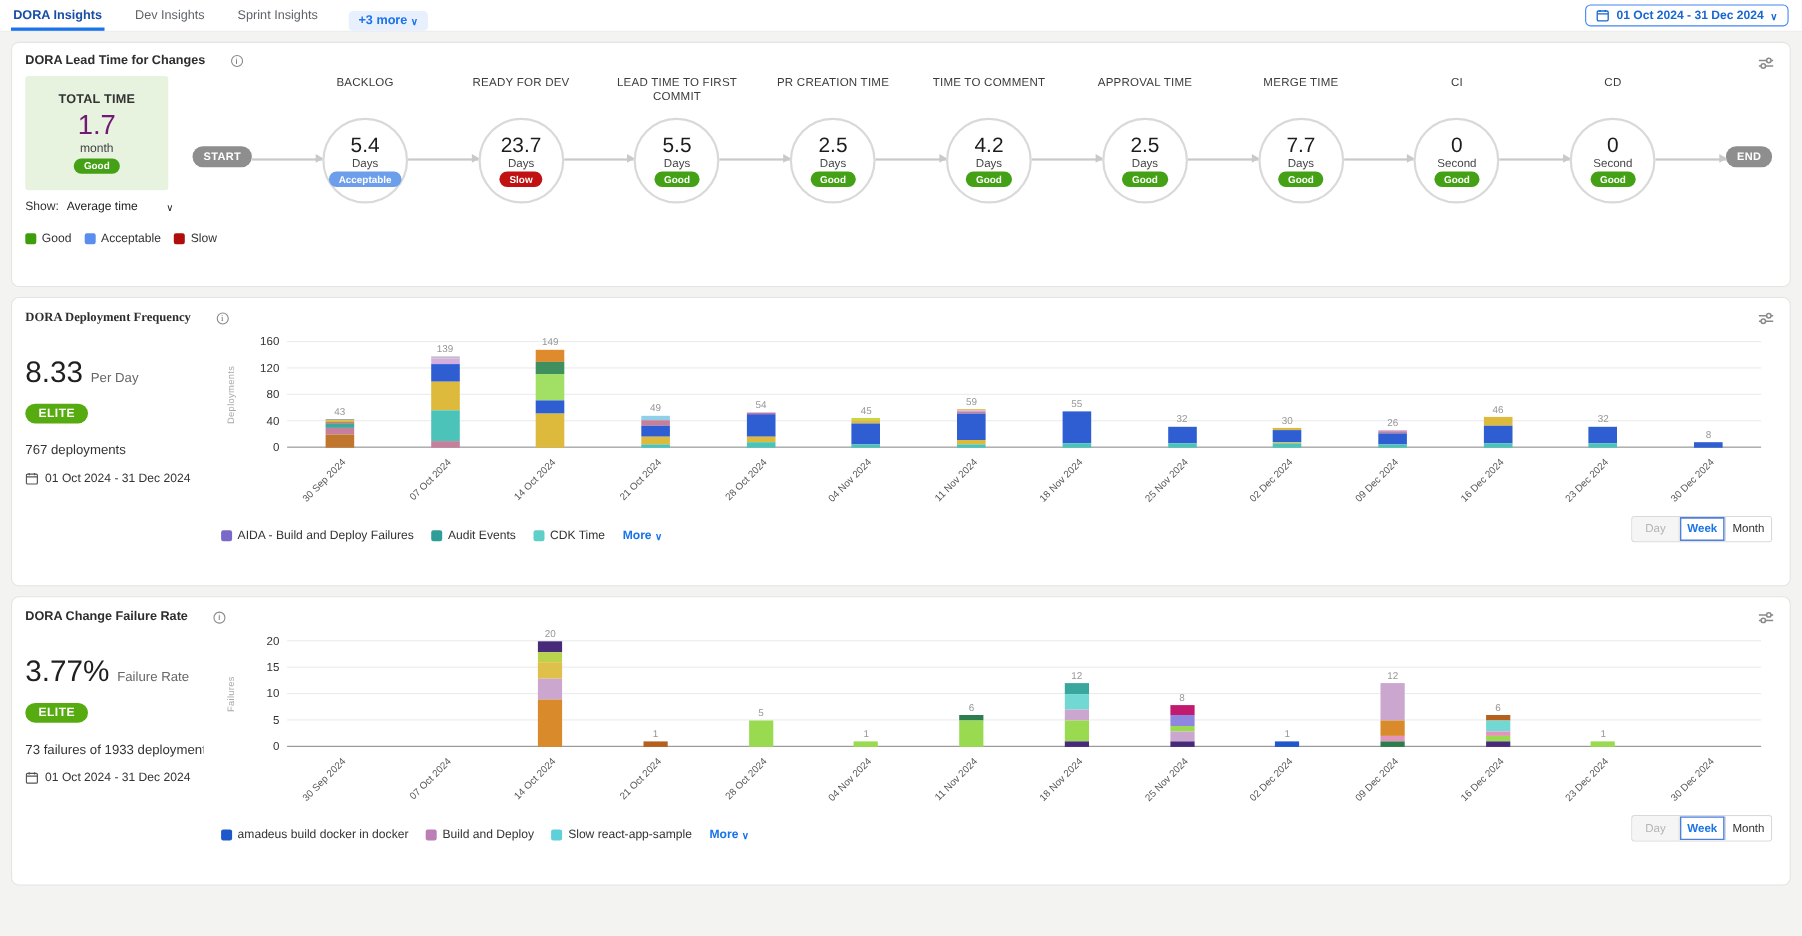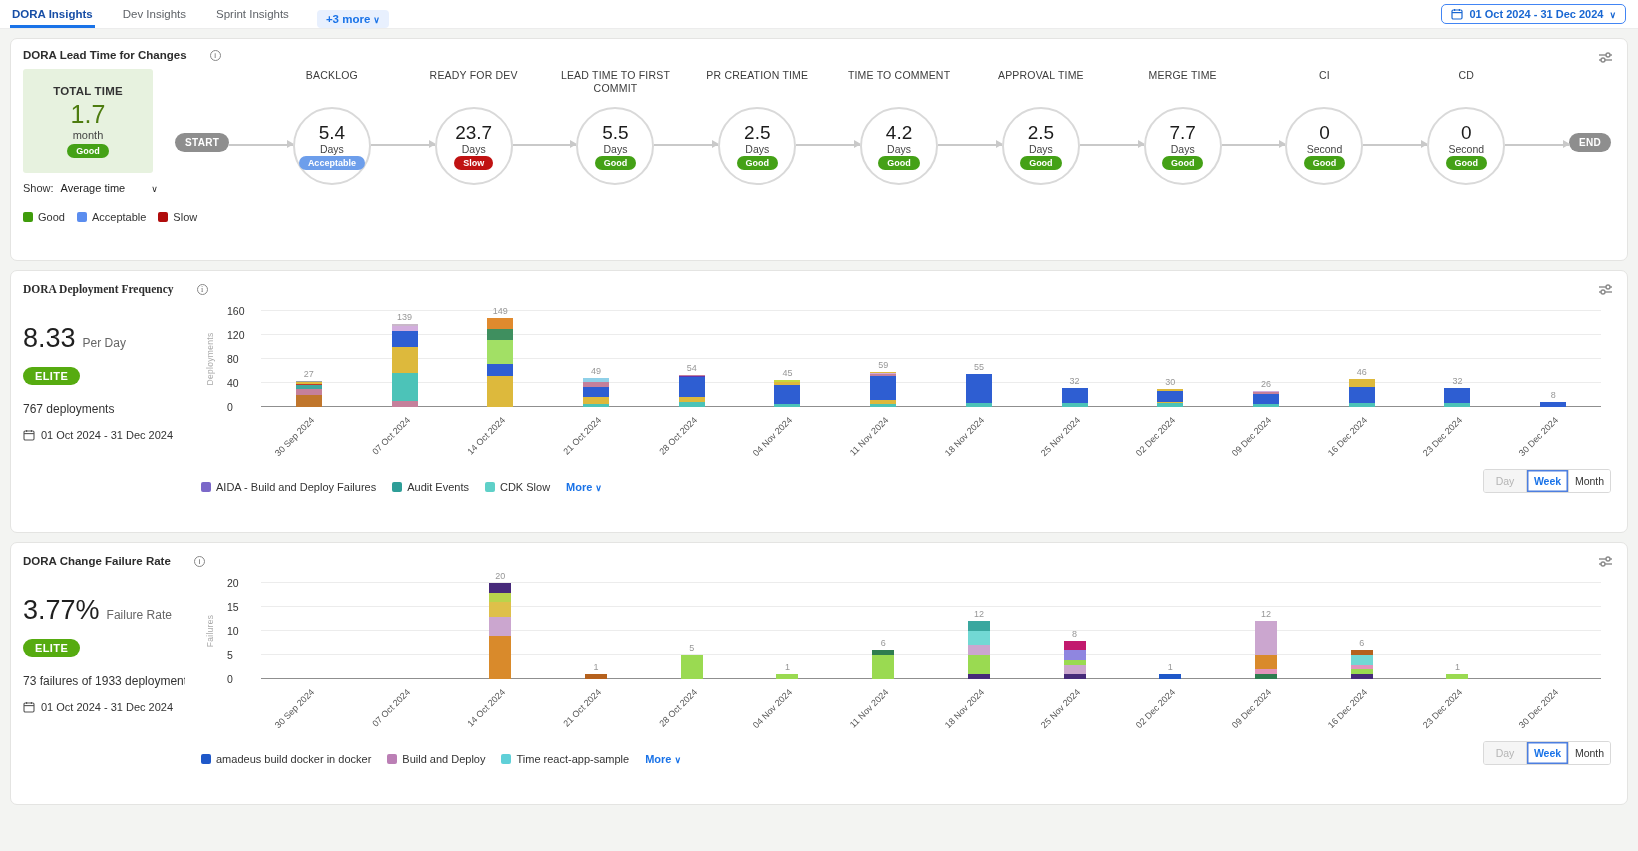--- a/index.html
+++ b/index.html
@@ -27,21 +27,21 @@
   .info::before { content:"i"; }
   .sliders-btn { position:absolute; top:12px; right:14px; cursor:pointer; color:#8a8a8a; }
 
   
   #panel-lead { height:223px; }
   .lead-body { display:flex; margin-top:8px; }
   .lead-left { width:152px; flex:0 0 152px; display:flex; flex-direction:column; }
   .total-box { background:#e7f2df; border-radius:3px; width:130px; height:104px;
     display:flex; flex-direction:column; align-items:center; justify-content:center; gap:3px; }
   .total-box .hd { font-size:11.5px; font-weight:700; color:#333; letter-spacing:.2px; }
-  .total-box .val { font-size:25px; color:#4d7c0f; }
+  .total-box .val { font-size:25px; color:#701a75; }
   .total-box .unit { font-size:11px; color:#444; margin-top:-3px; }
   .status-pill { color:#fff; font-size:9px; font-weight:700; border-radius:9px; padding:2px 9px; }
   .show-row { display:flex; align-items:center; gap:7px; font-size:11px; color:#333; margin-top:9px; }
   .show-select { display:flex; align-items:center; gap:26px; cursor:pointer; color:#222; }
   .lead-legend { display:flex; align-items:center; gap:12px; font-size:11px; color:#333; margin-top:17px; }
   .leg-item { display:flex; align-items:center; gap:5px; }
   .leg-sq { width:10px; height:10px; border-radius:2px; display:inline-block; }
 
   .flow { flex:1; display:flex; align-items:flex-start; padding-right:4px; min-width:0; }
   .flow-pill { background:#8e8e8e; color:#fff; font-size:10px; font-weight:700; letter-spacing:.3px;
@@ -66,21 +66,21 @@
   .rate-unit { font-size:12px; color:#666; }
   .elite-pill { color:#fff; font-size:11px; font-weight:700; letter-spacing:.4px;
     border-radius:12px; padding:3px 12px; width:fit-content; margin-top:13px; }
   .m-total { font-size:12px; color:#333; margin-top:17px; white-space:nowrap; overflow:hidden; max-width:162px; }
   .m-date { display:flex; align-items:center; gap:6px; font-size:11px; color:#333; margin-top:13px; }
   .m-right { flex:1; display:flex; flex-direction:column; min-width:0; }
   .chart-title { font-size:11.5px; font-weight:700; color:#2d2d2d; }
   .chart-zone { position:relative; margin:30px 14px 0 60px; height:96px; }
   .grid { position:absolute; left:0; right:0; height:1px; background:#ececec; }
   .grid.axis { background:#8f8f8f; height:1.5px; }
-  .ytick { position:absolute; left:-34px; width:27px; font-size:10.5px; color:#333; }
+  .ytick { position:absolute; left:-34px; width:27px; text-align:right; font-size:10.5px; color:#333; }
   .yaxis-name { position:absolute; left:-56px; top:50%; transform:translate(0,-50%) rotate(180deg);
     writing-mode:vertical-rl; font-size:8.5px; color:#a9a9a9; letter-spacing:.3px; }
   .bars-row { position:absolute; inset:0; display:flex; }
   .bar-slot { flex:1; position:relative; }
   .bar { position:absolute; bottom:0; left:50%; transform:translateX(-50%);
     display:flex; flex-direction:column; }
   .bar > div { min-height:1px; }
   .bar-total { position:absolute; left:50%; transform:translateX(-50%); font-size:9px; color:#979797; }
   .xlabel { position:absolute; top:calc(100% + 8px); right:50%; transform-origin:100% 0;
     transform:rotate(-45deg); font-size:9px; color:#555; white-space:nowrap; }
@@ -298,21 +298,21 @@
           <div class="bars-row">
             <div class="bar-slot">
               <div class="bar" style="height: 26.875%; width: 26px;">
                 <div style="flex-grow: 1; background: rgb(154, 160, 166);"></div>
                 <div style="flex-grow: 3; background: rgb(221, 185, 60);"></div>
                 <div style="flex-grow: 2; background: rgb(192, 57, 43);"></div>
                 <div style="flex-grow: 7; background: rgb(61, 168, 160);"></div>
                 <div style="flex-grow: 10; background: rgb(197, 128, 155);"></div>
                 <div style="flex-grow: 20; background: rgb(192, 118, 44);"></div>
               </div>
-              <div class="bar-total" style="bottom: calc(26.875% + 2px);">27</div>
+              <div class="bar-total" style="bottom: calc(26.875% + 2px);">43</div>
               <div class="xlabel">30 Sep 2024</div>
             </div>
             <div class="bar-slot">
               <div class="bar" style="height: 86.875%; width: 26px;">
                 <div style="flex-grow: 4; background: rgb(201, 184, 201);"></div>
                 <div style="flex-grow: 8; background: rgb(211, 174, 222);"></div>
                 <div style="flex-grow: 27; background: rgb(46, 94, 210);"></div>
                 <div style="flex-grow: 43; background: rgb(221, 185, 60);"></div>
                 <div style="flex-grow: 47; background: rgb(76, 195, 184);"></div>
                 <div style="flex-grow: 10; background: rgb(197, 128, 155);"></div>
@@ -442,21 +442,21 @@
             <div class="leg-item">
               <div class="leg-sq" style="background: rgb(123, 104, 201);"></div>
               <div>AIDA - Build and Deploy Failures</div>
             </div>
             <div class="leg-item">
               <div class="leg-sq" style="background: rgb(46, 158, 152);"></div>
               <div>Audit Events</div>
             </div>
             <div class="leg-item">
               <div class="leg-sq" style="background: rgb(95, 208, 200);"></div>
-              <div>CDK Slow</div>
+              <div>CDK Time</div>
             </div>
             <div class="more-link">
               <div>More</div>
               <div class="chev">∨</div>
             </div>
           </div>
         <div class="toggle-group">
             <div class="toggle-btn">Day</div>
             <div class="toggle-btn active">Week</div>
             <div class="toggle-btn">Month</div>
@@ -624,21 +624,21 @@
             <div class="leg-item">
               <div class="leg-sq" style="background: rgb(31, 88, 201);"></div>
               <div>amadeus build docker in docker</div>
             </div>
             <div class="leg-item">
               <div class="leg-sq" style="background: rgb(187, 127, 181);"></div>
               <div>Build and Deploy</div>
             </div>
             <div class="leg-item">
               <div class="leg-sq" style="background: rgb(95, 208, 216);"></div>
-              <div>Time react-app-sample</div>
+              <div>Slow react-app-sample</div>
             </div>
             <div class="more-link">
               <div>More</div>
               <div class="chev">∨</div>
             </div>
           </div>
         <div class="toggle-group">
             <div class="toggle-btn">Day</div>
             <div class="toggle-btn active">Week</div>
             <div class="toggle-btn">Month</div>

